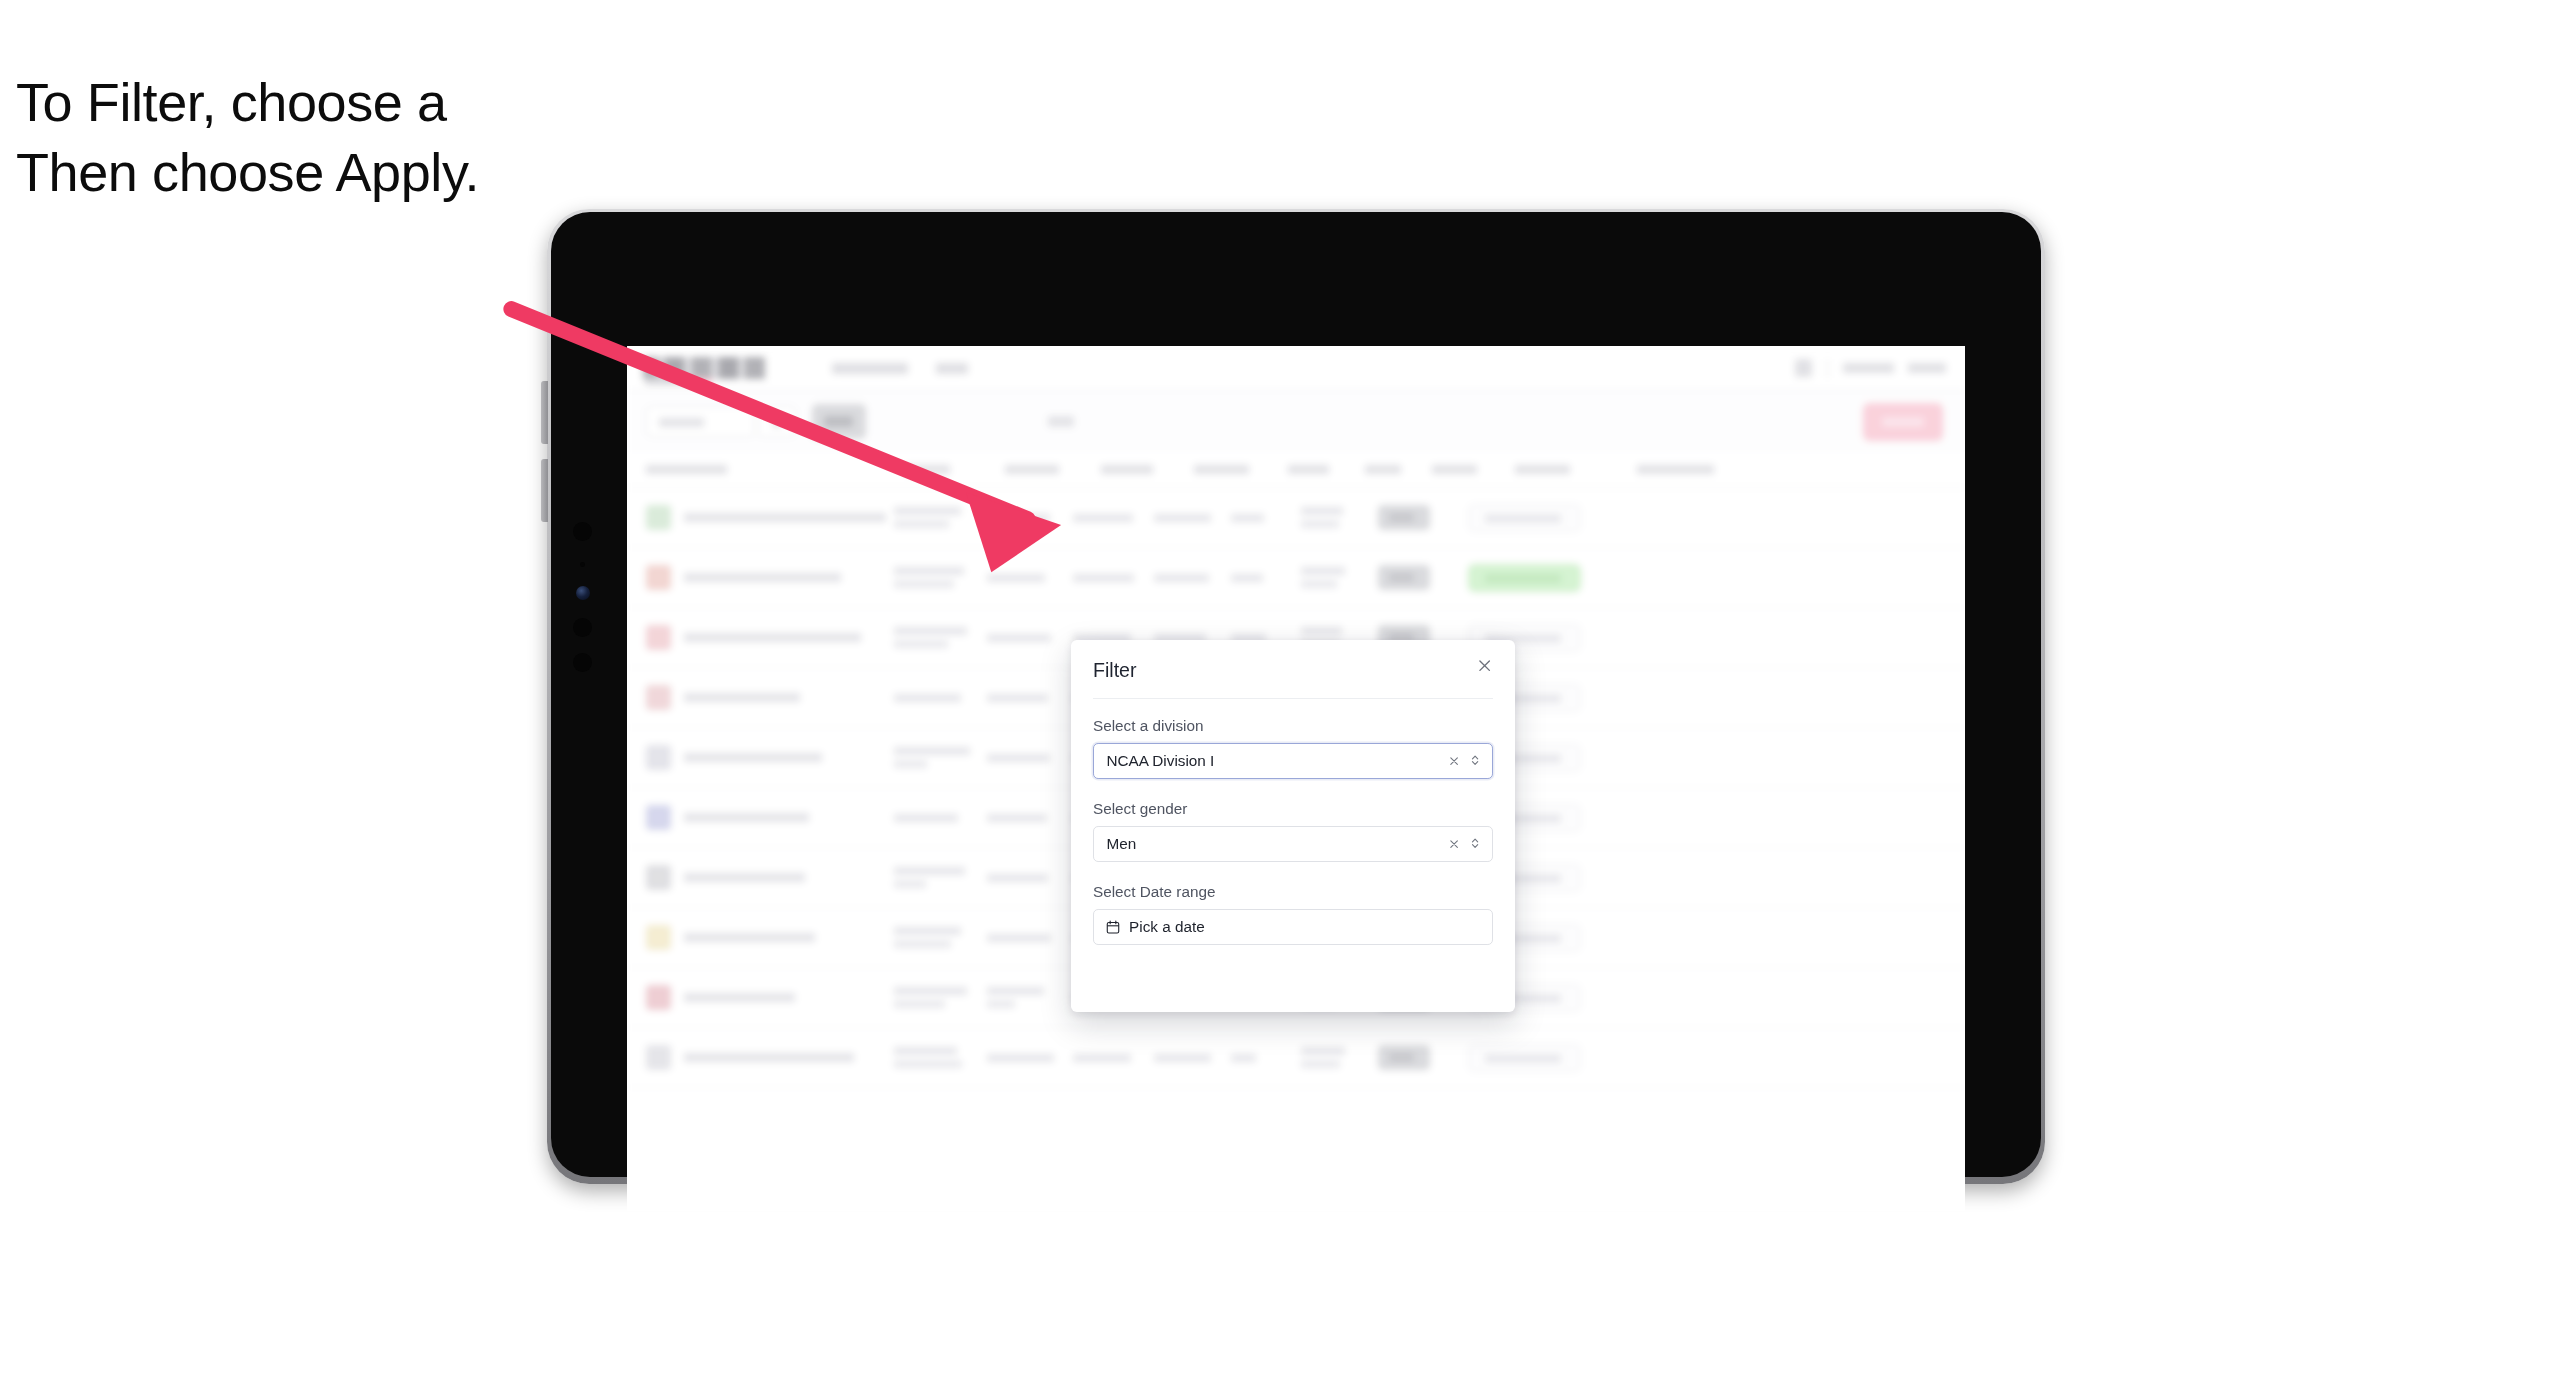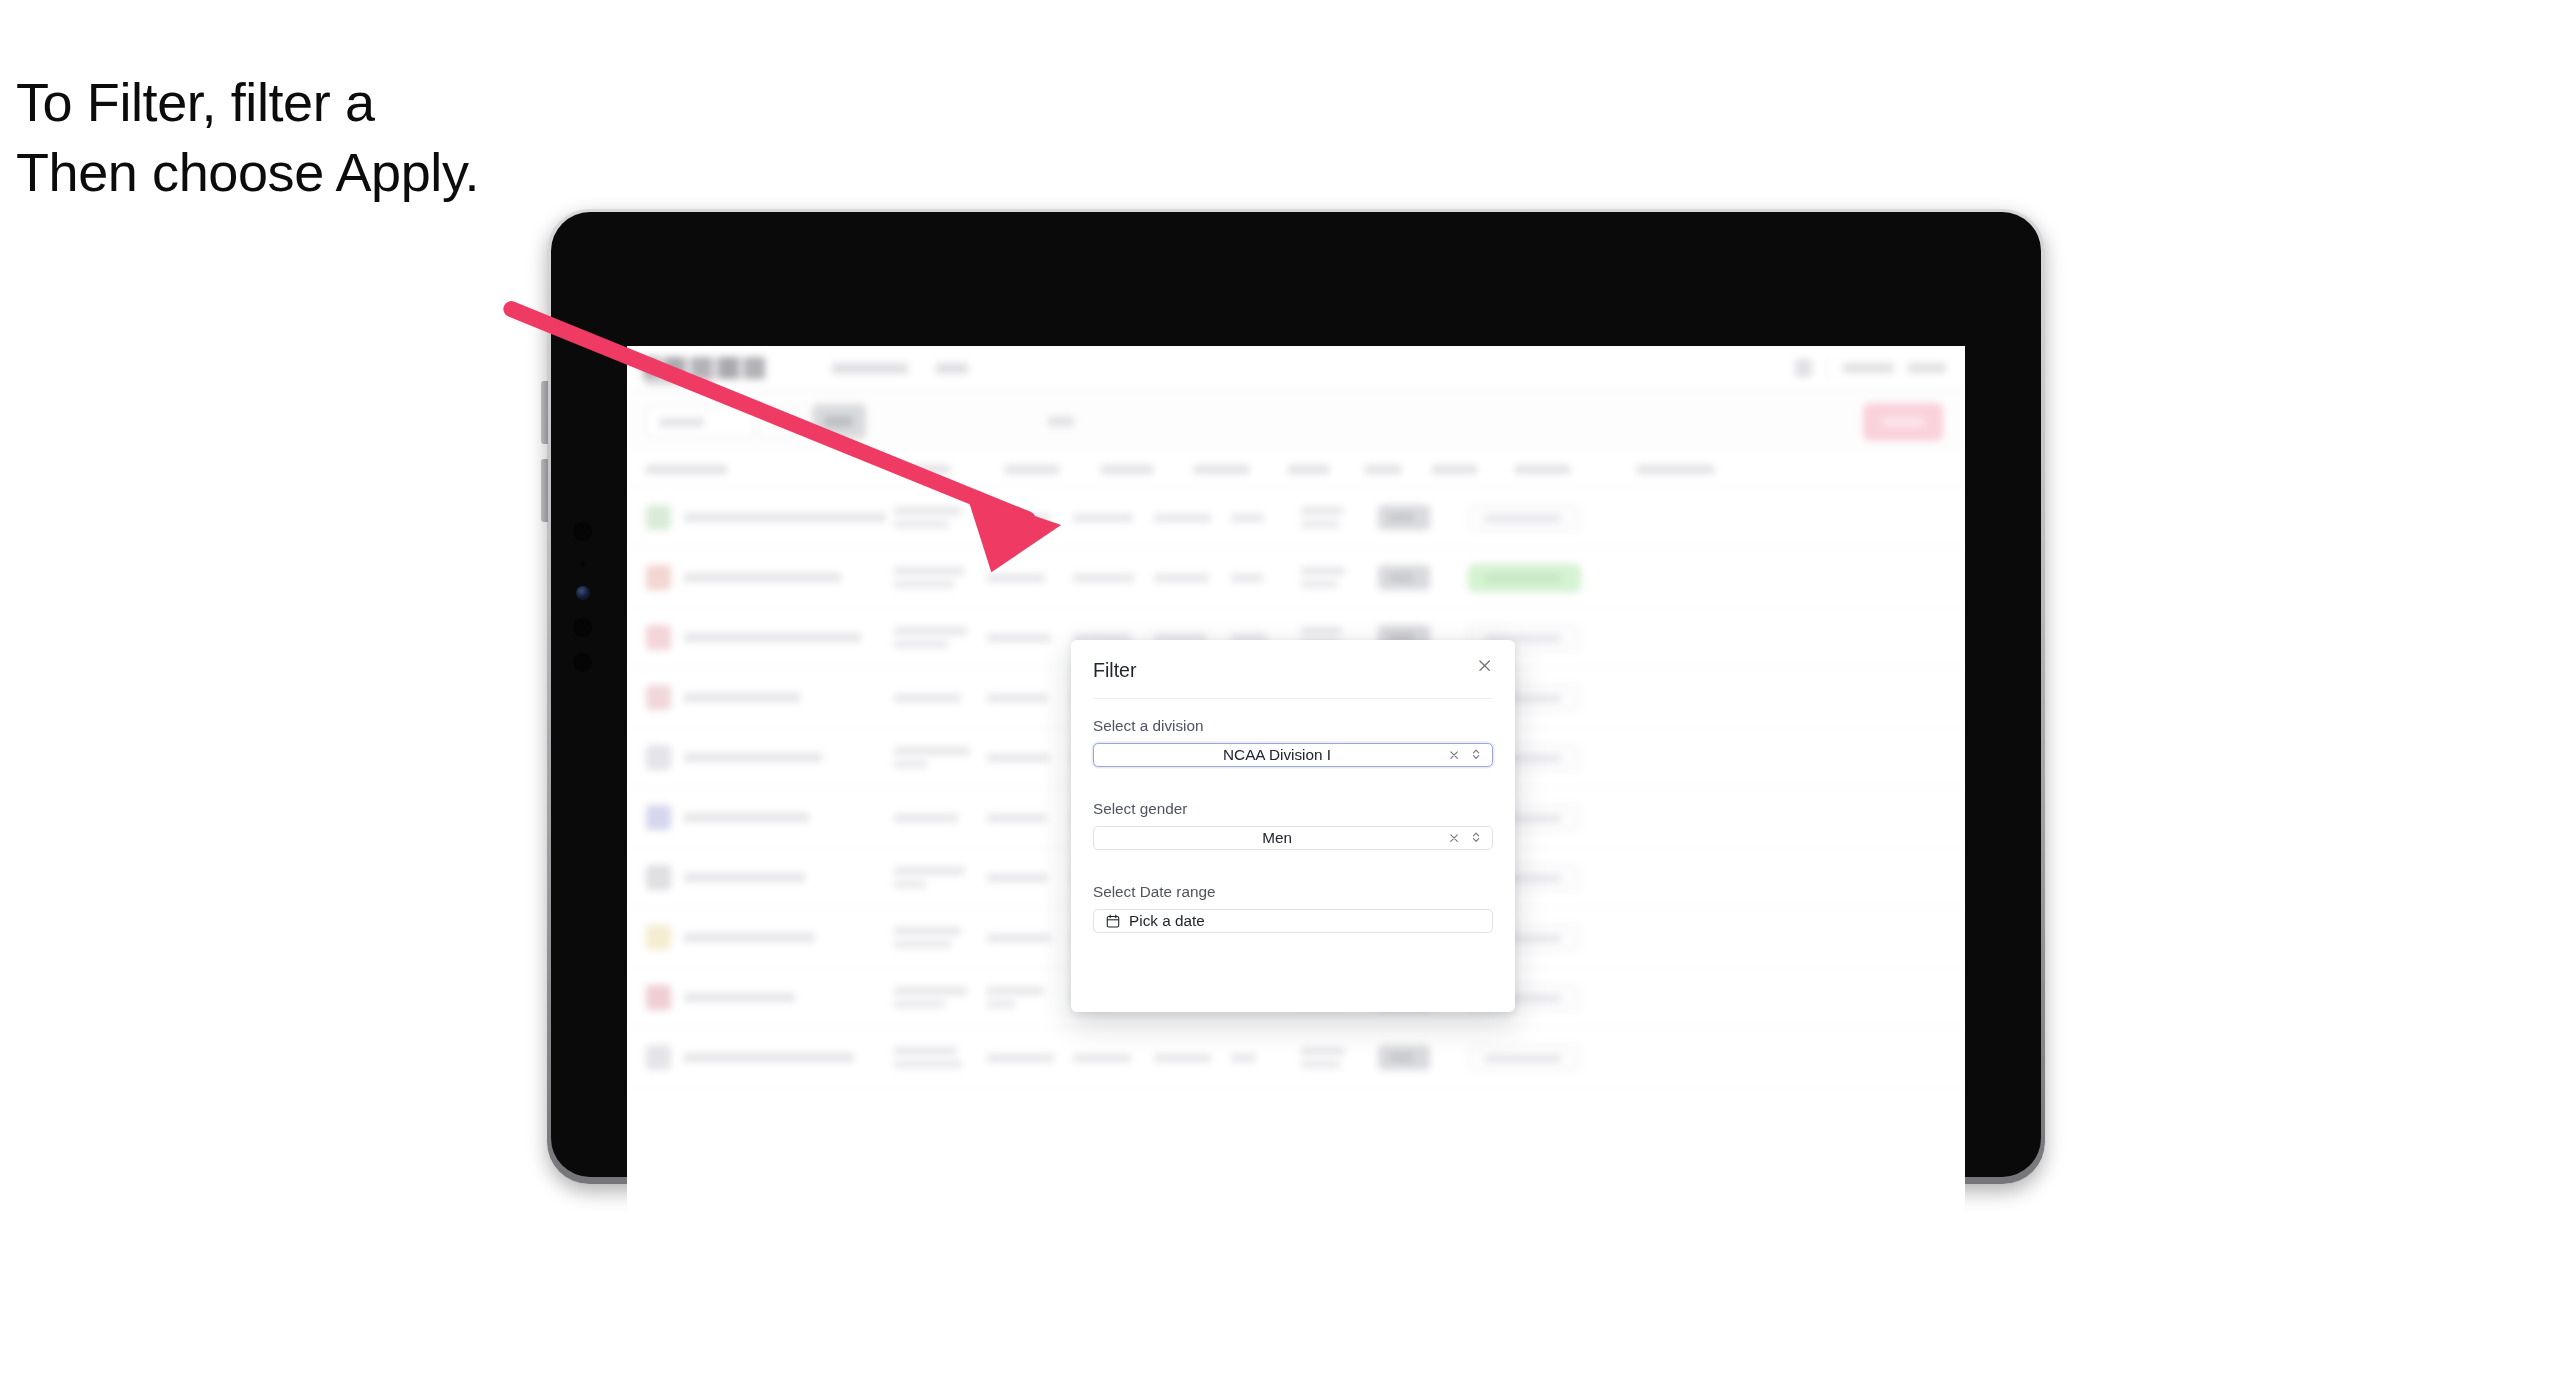--- a/index.html
+++ b/index.html
@@ -242,23 +242,23 @@
   #modal-divider {
     position: absolute; left: 22px; right: 22px; top: 58px;
     height: 0.7px; background: #eceef1;
   }
 
   .field-block { position: absolute; left: 22px; right: 22px; }
   .field-label {
     font-size: 15.3px; color: #4f5461; margin-bottom: 8px; display: block;
   }
   .field-ctrl {
-    height: 24px; border-radius: 5.1px; background:#fff;
+    height: 36px; border-radius: 5.1px; background:#fff;
     border: 1.1px solid #dfe1e6;
-    display: flex; align-items: center; padding: 0 10.2px 0 12.4px; text-align: center;
+    display: flex; align-items: center; padding: 0 10.2px 0 12.4px;
   }
   .field-ctrl.focused { border-color: #9aa7d8; box-shadow: 0 0 0 1.5px rgba(154,167,216,0.22); }
   .field-value { font-size: 15.3px; color: #20242e; flex: 1; }
   .ctrl-icons { display: flex; align-items: center; gap: 9.5px; }
   .icon-clear {
     width: 13px; height: 13px; color:#70757f; font-size: 14.5px; line-height:13px;
     display:flex; align-items:center; justify-content:center; cursor:pointer;
   }
   .icon-updown { width: 11.6px; height: 16px; cursor:pointer; }
   .icon-cal { margin-right: 8.7px; display:flex; align-items:center; }
@@ -290,21 +290,21 @@
     padding: 9.5px 19px; border: none; border-radius: 5.1px; cursor: pointer;
     font-family: "Liberation Sans", sans-serif;
   }
 </style>
 </head>
 <body>
 
 <div id="stage">
 
   <div id="caption">
-    <div class="line"><span>To </span><span class="b">Filter,</span><span> filter a</span></div>
+    <div class="line"><span>To </span><span class="b">Filter,</span><span> choose a</span></div>
     <div class="line"><span>Then choose </span><span class="b">Apply.</span></div>
   </div>
 
   <div id="tablet">
     <div id="tablet-frame"></div>
     <div id="tablet-body"></div>
 
     <div class="side-btn" style="top:172px;height:63px;"></div>
     <div class="side-btn" style="top:250px;height:63px;"></div>
 

